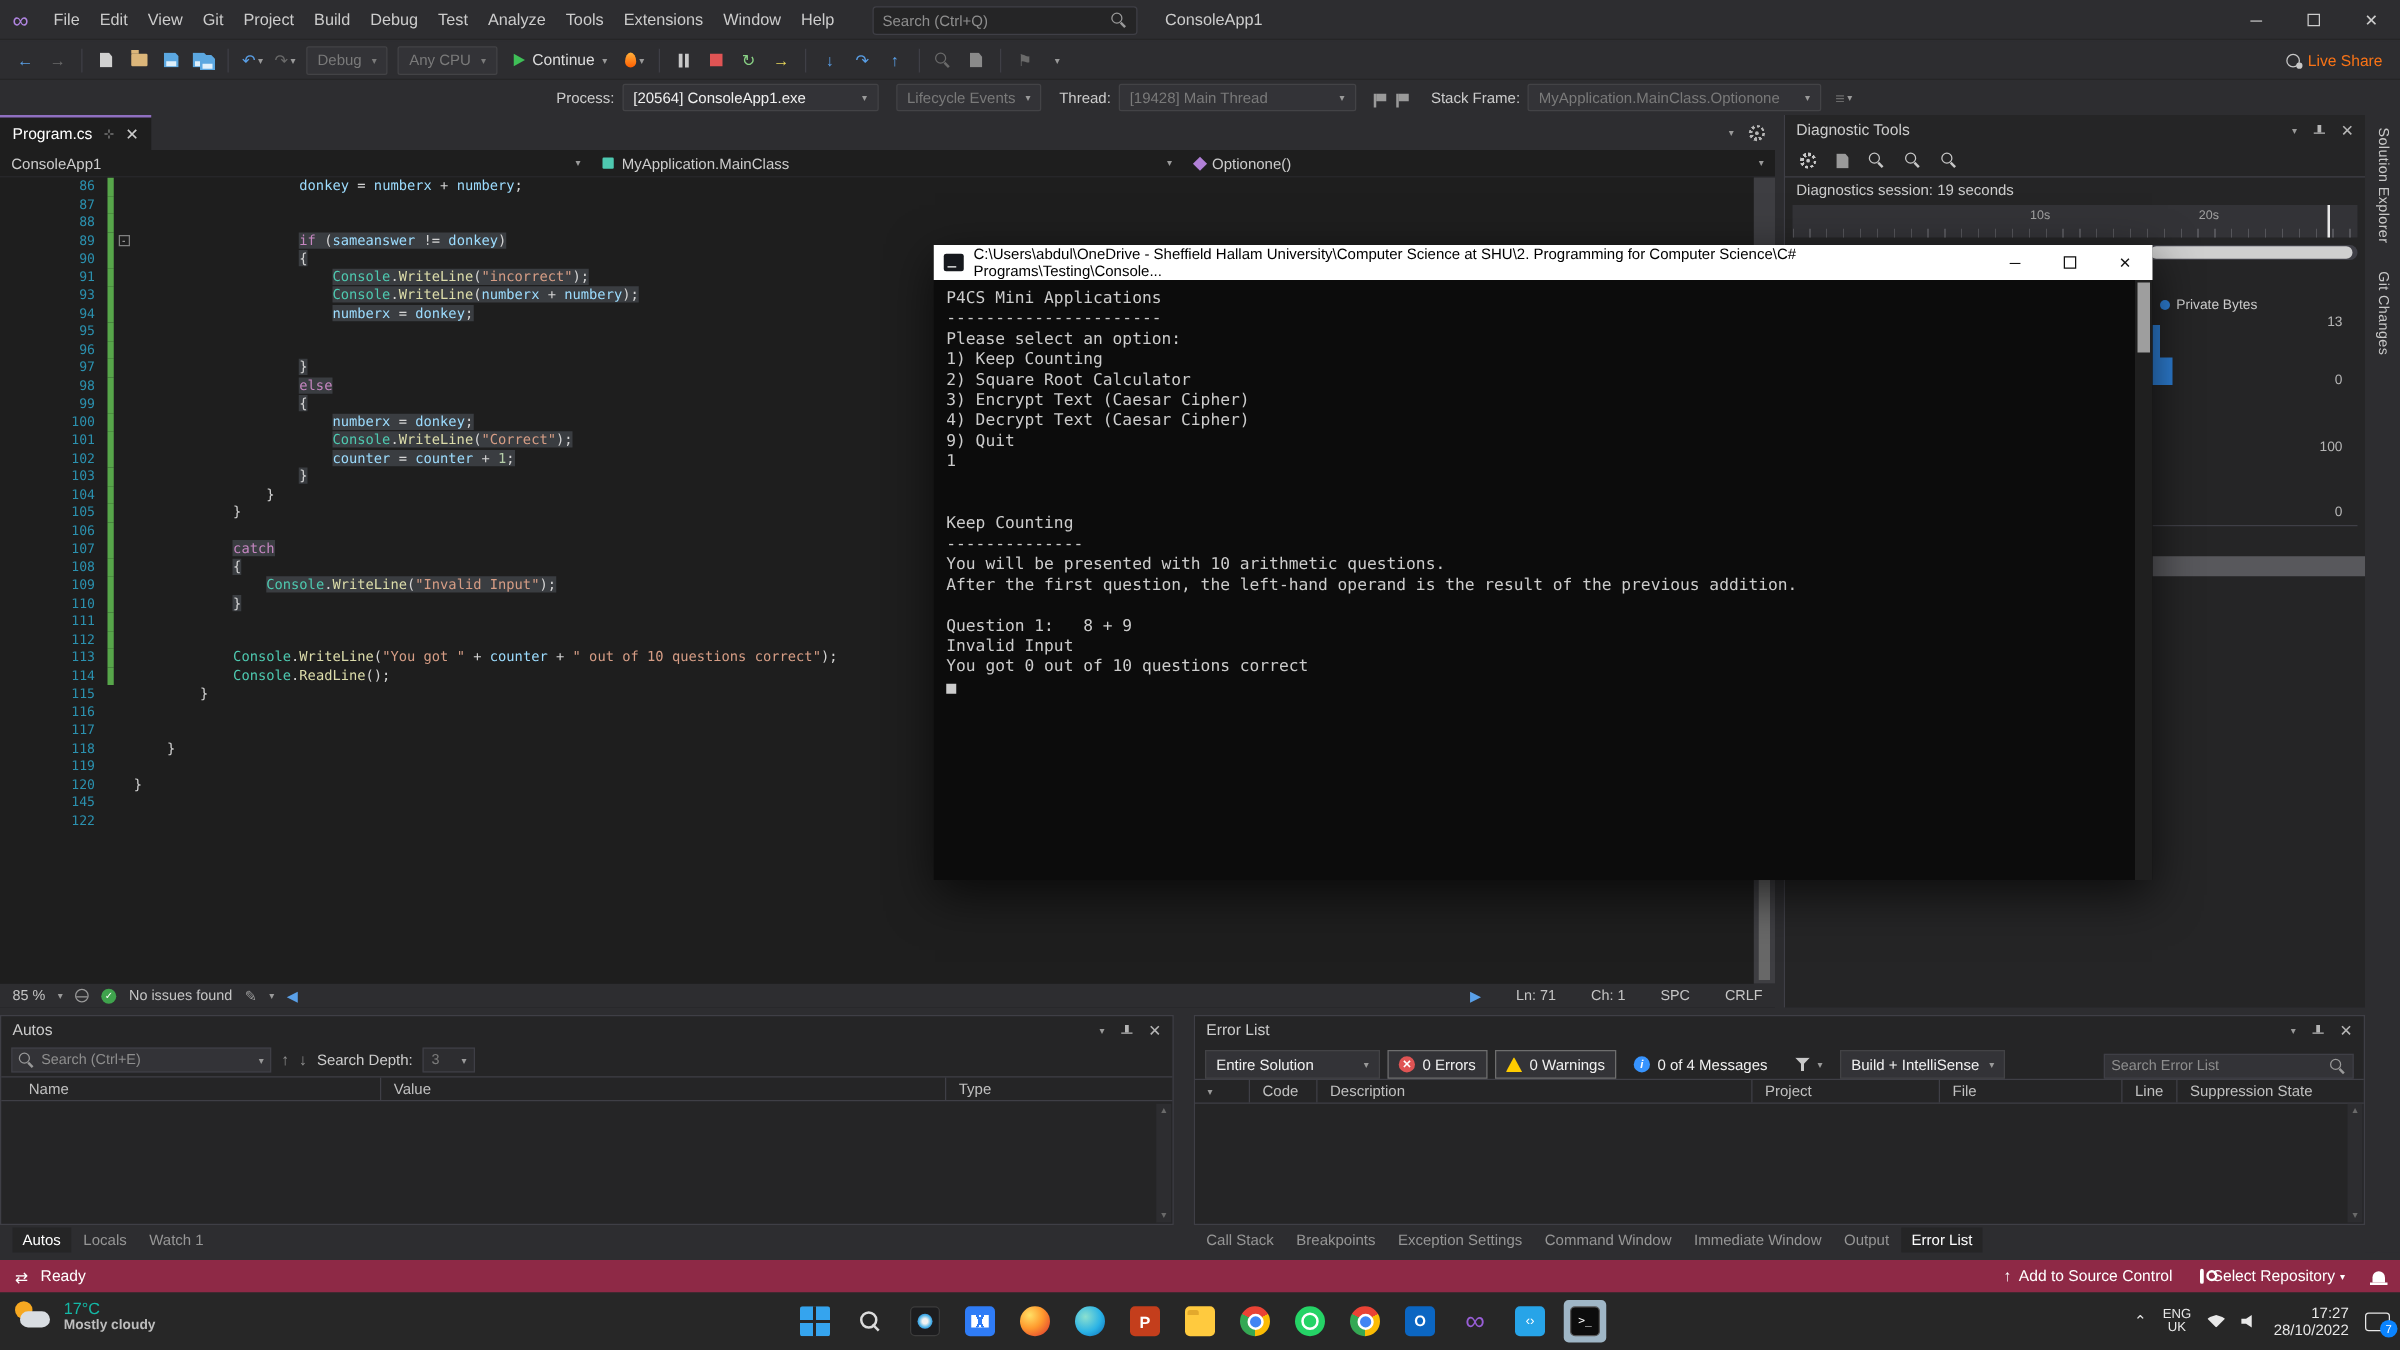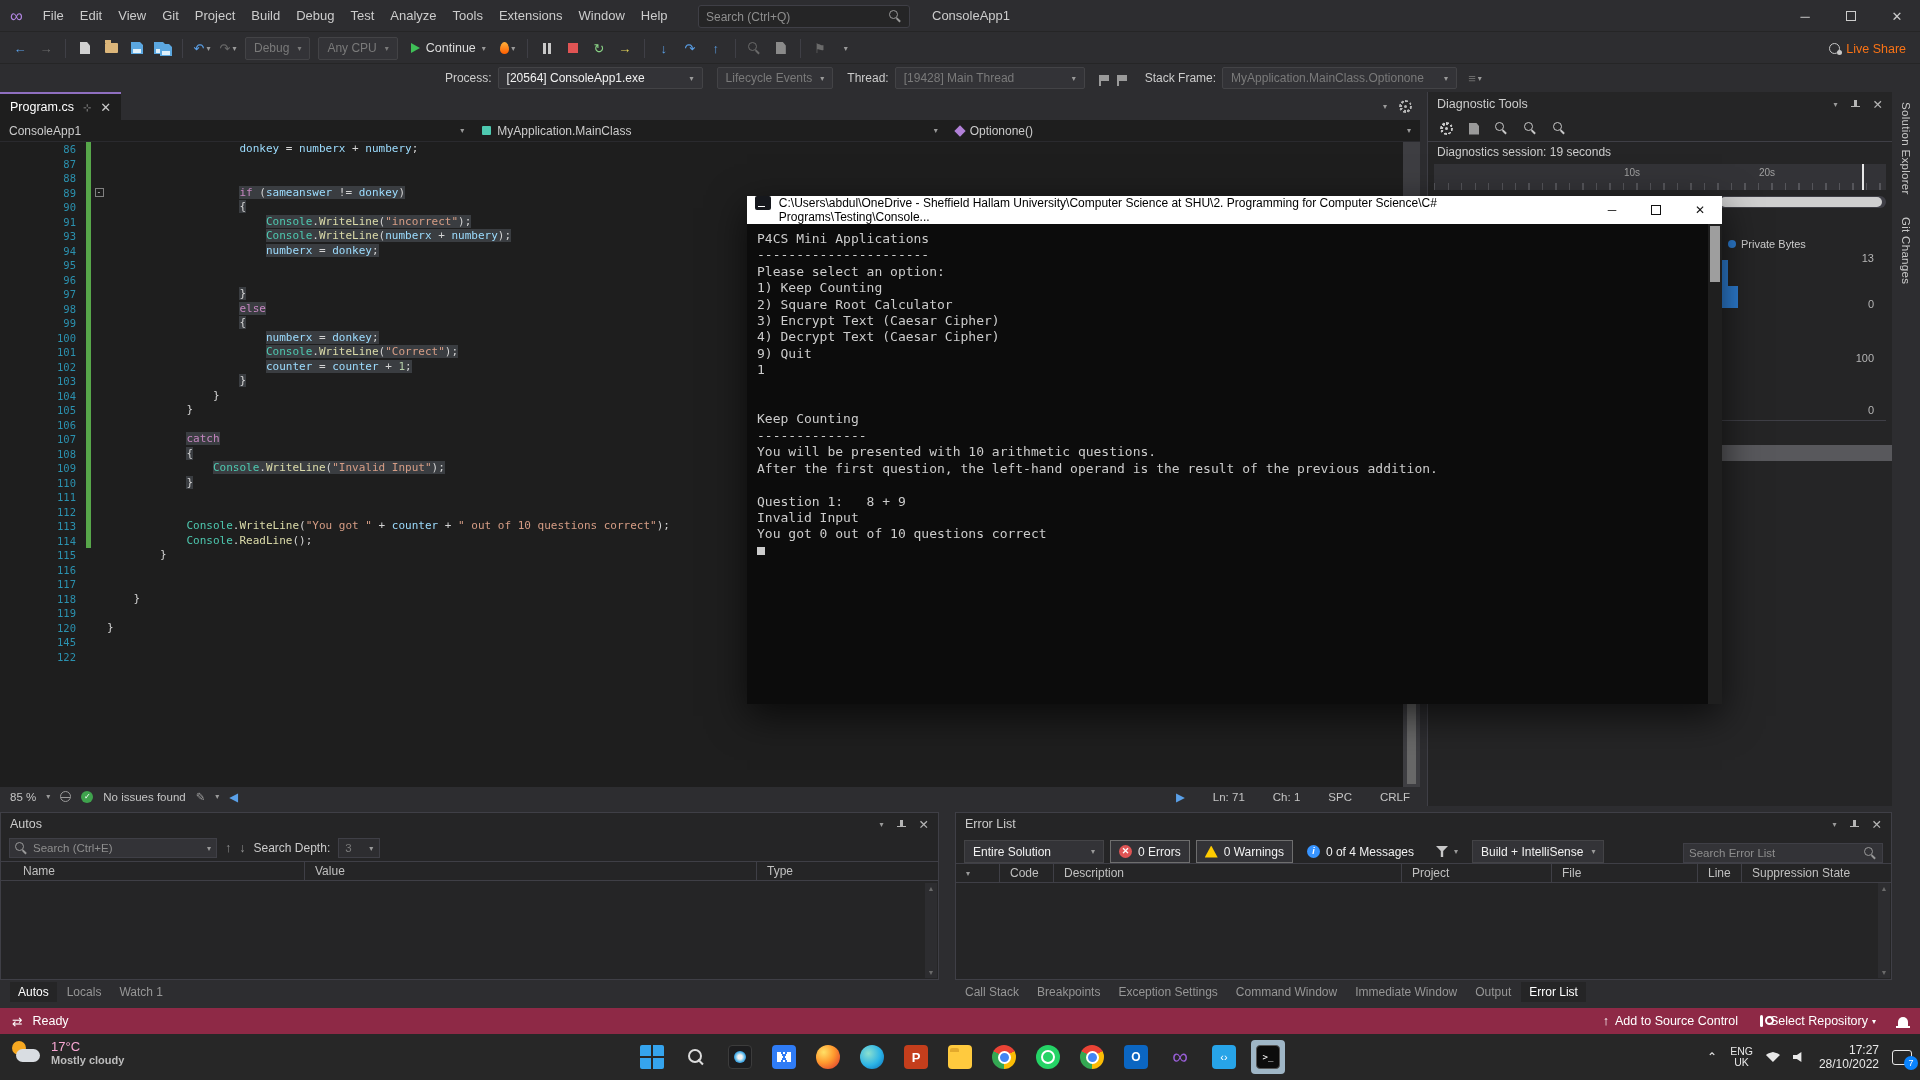--- a/index.html
+++ b/index.html
@@ -149,21 +149,21 @@
   .icon-bell::after{content:"";position:absolute;left:-2px;bottom:-2px;width:14px;height:2px;background:#fff;}
   .icon-branch{width:3px;height:12px;background:#fff;border-radius:2px;position:relative;margin-right:3px;}
   .icon-branch::after{content:"";position:absolute;left:5px;top:1px;width:5px;height:5px;border-radius:50%;border:2px solid #fff;}
 
   
   .taskbar{position:absolute;left:0;top:1034px;width:1920px;height:46px;background:#272727;}
   .weather{position:absolute;left:10px;top:5px;display:flex;align-items:center;gap:9px;}
   .wicon{width:32px;height:28px;position:relative;}
   .wicon::before{content:"";position:absolute;left:2px;top:2px;width:14px;height:14px;border-radius:50%;background:#f6a821;}
   .wicon::after{content:"";position:absolute;left:6px;top:10px;width:24px;height:13px;border-radius:8px;background:#d9dde2;}
-  .wtemp{font-size:13px;color:#f9a8d4;line-height:15px;}
+  .wtemp{font-size:13px;color:#14b8a6;line-height:15px;}
   .wdesc{font-size:11px;color:#bdbdbd;line-height:13px;font-weight:bold;}
   .tb-apps{position:absolute;left:50%;top:0;height:46px;transform:translateX(-50%);display:flex;align-items:center;gap:10px;}
   .tb-app{width:34px;height:34px;border-radius:4px;display:flex;align-items:center;justify-content:center;}
   .tb-app.active{background:#9fb6c6;}
   .tile{width:24px;height:24px;border-radius:4px;display:flex;align-items:center;justify-content:center;color:#fff;position:relative;font-size:12px;}
   .tile-start{border-radius:2px;background:#35a4ee;background-image:linear-gradient(to right,transparent calc(50% - 1.2px),#272727 calc(50% - 1.2px),#272727 calc(50% + 1.2px),transparent calc(50% + 1.2px)),linear-gradient(to bottom,transparent calc(50% - 1.2px),#272727 calc(50% - 1.2px),#272727 calc(50% + 1.2px),transparent calc(50% + 1.2px));}
   .tile-search::before{content:"";width:10px;height:10px;border:2px solid #dcdcdc;border-radius:50%;position:absolute;left:4px;top:4px;}
   .tile-search::after{content:"";width:7px;height:2px;background:#dcdcdc;position:absolute;left:13px;top:16px;transform:rotate(45deg);}
   .tile-photos{background:#1d1d1f;border:1px solid #3c3c3c;}
   .tile-photos::after{content:"";width:12px;height:12px;border-radius:50%;background:radial-gradient(circle,#f1f1f1 25%,#47b0e8 60%,#2d5ec9);}
@@ -186,21 +186,21 @@
   .tray-chevron{font-size:12px;}
   .lang{display:flex;flex-direction:column;align-items:center;font-size:10.5px;line-height:11.5px;}
   .icon-wifi{width:14px;height:10px;background:#e8e8e8;clip-path:polygon(50% 100%,0 30%,15% 15%,50% 0,85% 15%,100% 30%);}
   .icon-speaker{width:13px;height:12px;background:#e8e8e8;clip-path:polygon(0 33%,30% 33%,65% 8%,65% 92%,30% 67%,0 67%);}
   .clock{display:flex;flex-direction:column;align-items:flex-end;font-size:12px;line-height:14px;}
   .notif{position:relative;width:20px;height:15px;border:1.5px solid #e8e8e8;border-radius:3px;}
   .notif-badge{position:absolute;right:-7px;bottom:-6px;width:14px;height:14px;border-radius:50%;background:#0a84ff;color:#fff;font-size:9px;line-height:14px;text-align:center;}
 
   
   .console-win{position:absolute;left:747px;top:196px;width:975px;height:508px;background:#0c0c0c;z-index:60;box-shadow:0 12px 36px rgba(0,0,0,.65);}
-  .console-title{height:28px;background:#ffffff;display:flex;align-items:flex-start;padding-left:8px;gap:8px;font-size:12px;color:#000;}
+  .console-title{height:28px;background:#ffffff;display:flex;align-items:center;padding-left:8px;gap:8px;font-size:12px;color:#000;}
   .cmd-ico{width:16px;height:14px;background:#16181d;border-radius:2px;position:relative;}
   .cmd-ico::after{content:"";position:absolute;left:3px;bottom:3px;width:7px;height:1.5px;background:#fff;}
   .console-controls{margin-left:auto;display:flex;}
   .cbtn{width:44px;height:28px;display:flex;align-items:center;justify-content:center;color:#111;font-size:12px;}
   .console-body{position:absolute;left:0;top:28px;right:14px;bottom:0;padding:7px 0 0 10px;font-family:"DejaVu Sans Mono",monospace;font-size:13px;line-height:16.4px;color:#cccccc;overflow:hidden;}
   .console-line{white-space:pre;min-height:16.4px;}
   .console-cursor{width:8px;height:8px;background:#cccccc;margin-top:4px;}
   .console-scroll{position:absolute;top:28px;right:0;bottom:0;width:14px;background:#1f1f1f;}
   .cscroll-thumb{position:absolute;top:2px;left:2px;right:2px;height:56px;background:#9e9e9e;}
 </style>

